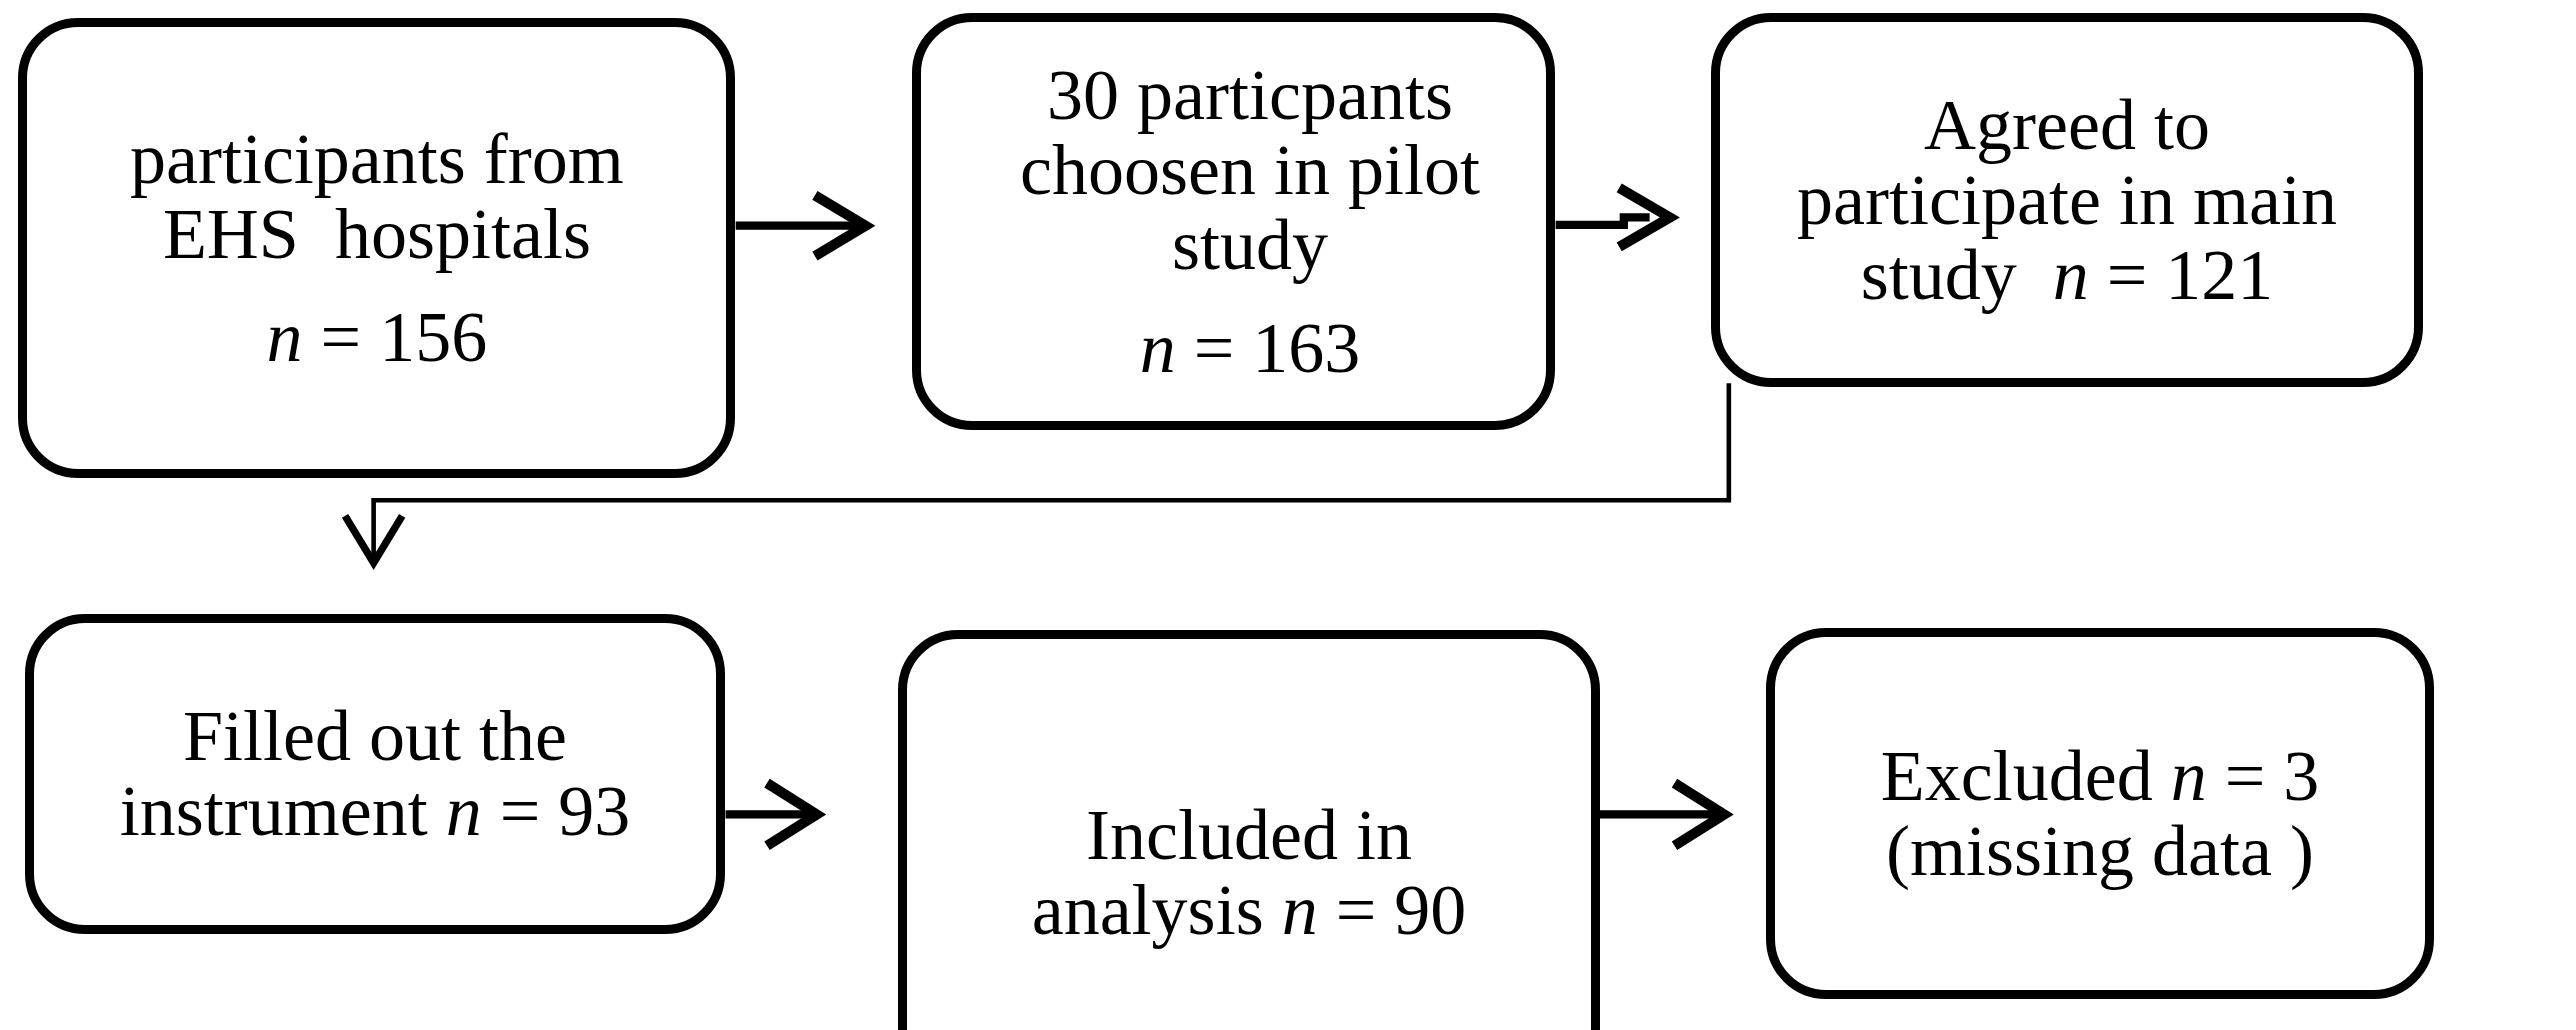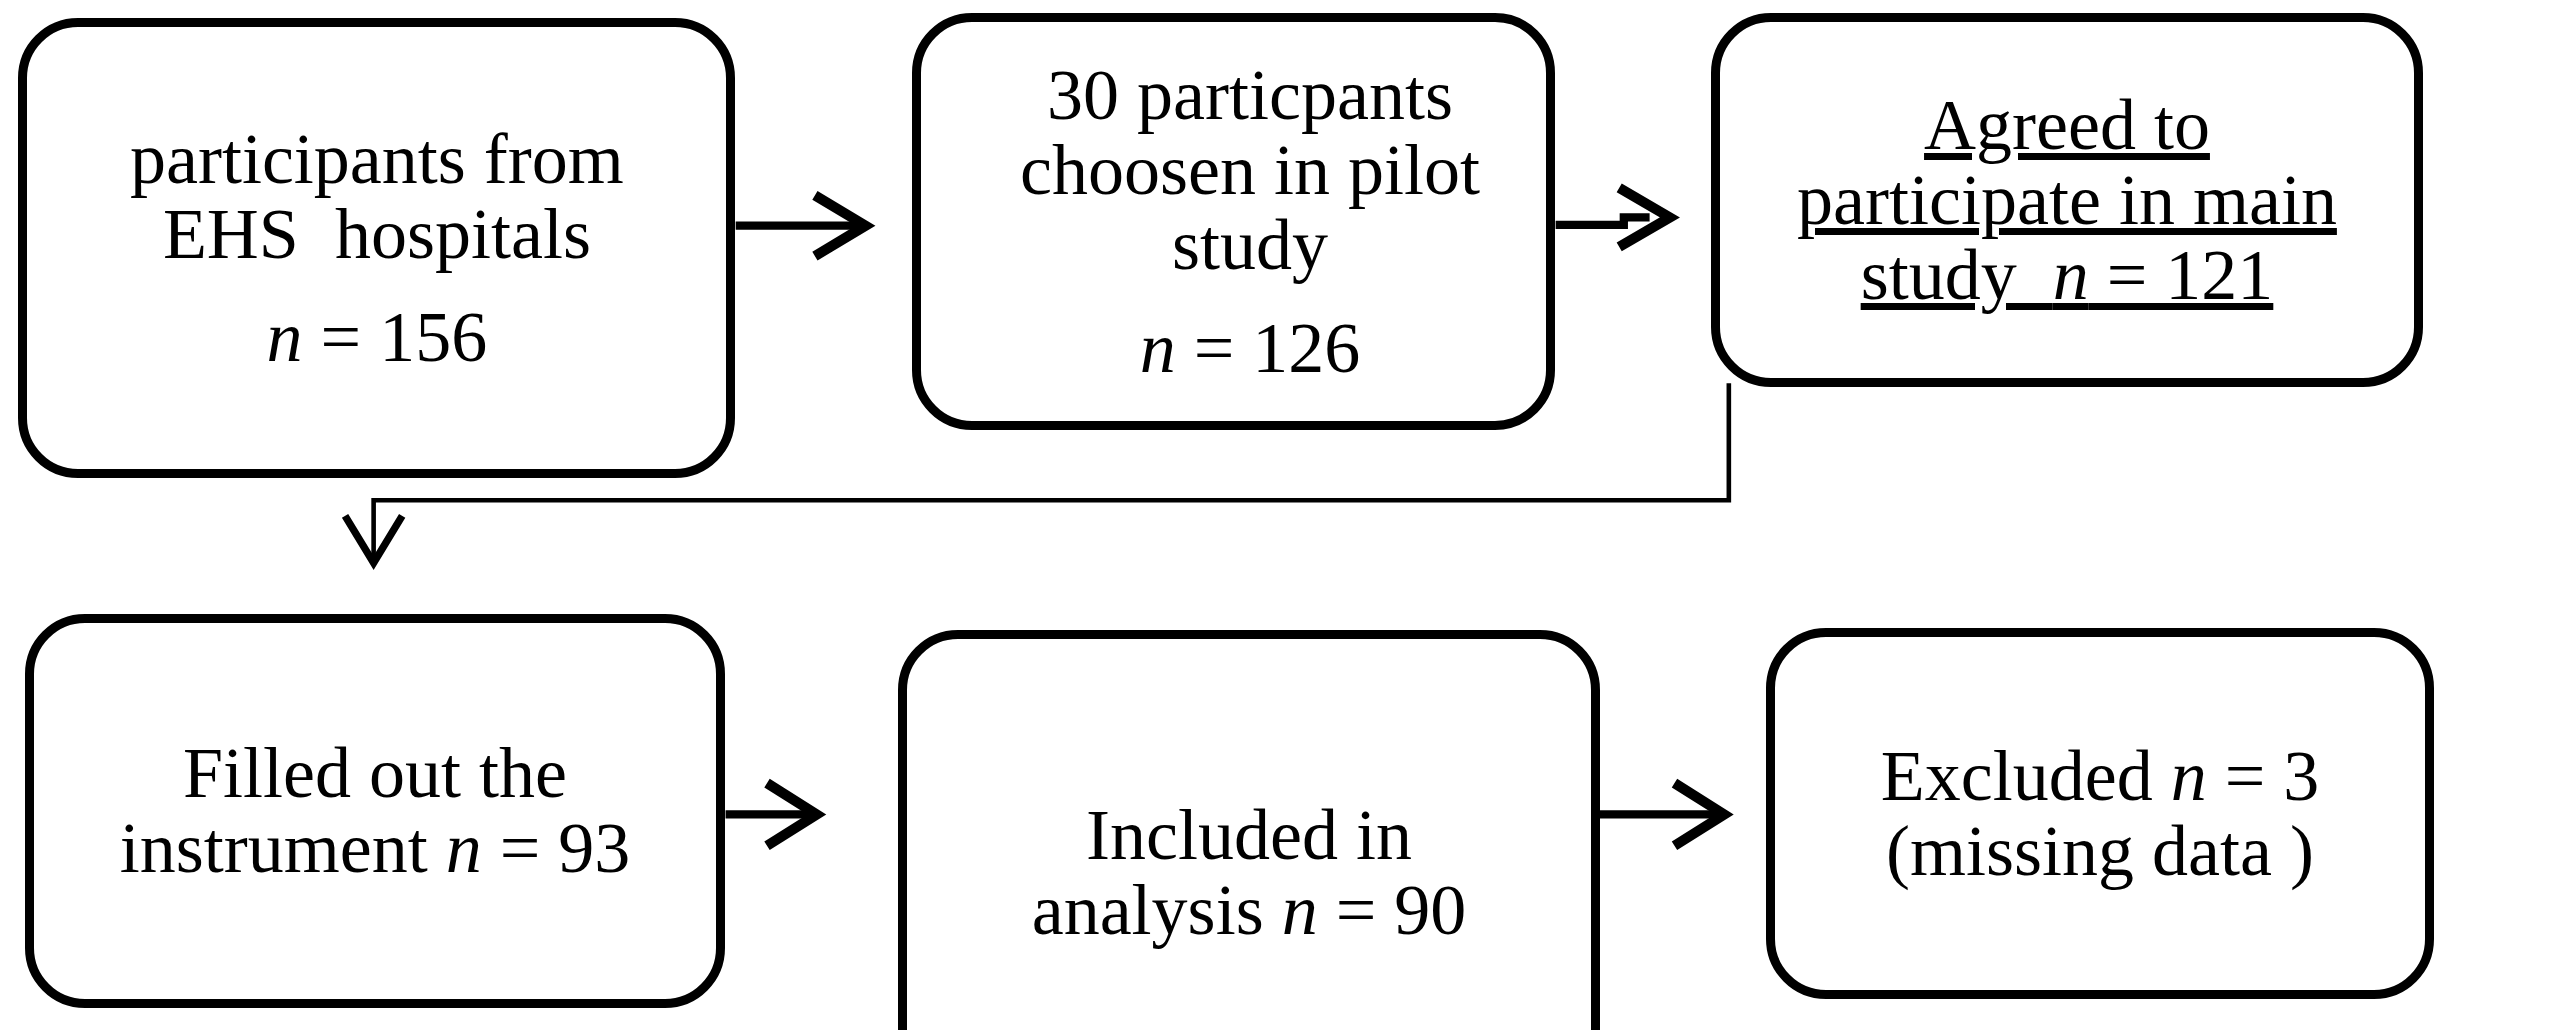--- a/index.html
+++ b/index.html
@@ -38,22 +38,22 @@
     line-height: 75px;
   }
   .flow-box .para { display: block; }
   .flow-box .para.count { margin-top: 28px; }
   .flow-box .line { white-space: pre; }
   .flow-box .it { font-style: italic; }
 
   
   .b0 { left: 18.4px;   top: 18.4px;  width: 717px; height: 460px; }
   .b1 { left: 912px;  top: 13px;  width: 643px; height: 417px; padding-left: 33px; }
-  .b2 { left: 1711px; top: 13px;  width: 712px; height: 374px; text-decoration: underline; }
-  .b3 { left: 25px;   top: 614px; width: 700px; height: 394px; }
+  .b2 { left: 1711px; top: 13px;  width: 712px; height: 374px; }
+  .b3 { left: 25px;   top: 614px; width: 700px; height: 320px; }
   .b4 { left: 898px;  top: 630px; width: 702px; height: 485px; }
   .b5 { left: 1766px; top: 628px; width: 668px; height: 371px; }
 </style>
 </head>
 <body>
 
 <div class="canvas">
 
   <svg class="connector-layer" viewBox="0 0 2795 1118" xmlns="http://www.w3.org/2000/svg" fill="none" stroke="#000000">
 
@@ -82,21 +82,21 @@
         <div class="line"><span class="it">n</span><span> = 156</span></div>
       </div>
     </div>
   <div class="flow-box b1">
       <div class="para">
         <div class="line"><span>30 particpants</span></div>
         <div class="line"><span>choosen in pilot</span></div>
         <div class="line"><span>study</span></div>
       </div>
       <div class="para count">
-        <div class="line"><span class="it">n</span><span> = 126</span></div>
+        <div class="line"><span class="it">n</span><span> = 163</span></div>
       </div>
     </div>
   <div class="flow-box b2">
       <div class="para">
         <div class="line"><span>Agreed to</span></div>
         <div class="line"><span>participate in main</span></div>
         <div class="line"><span>study  </span><span class="it">n</span><span> = 121</span></div>
       </div>
     </div>
   <div class="flow-box b3">

